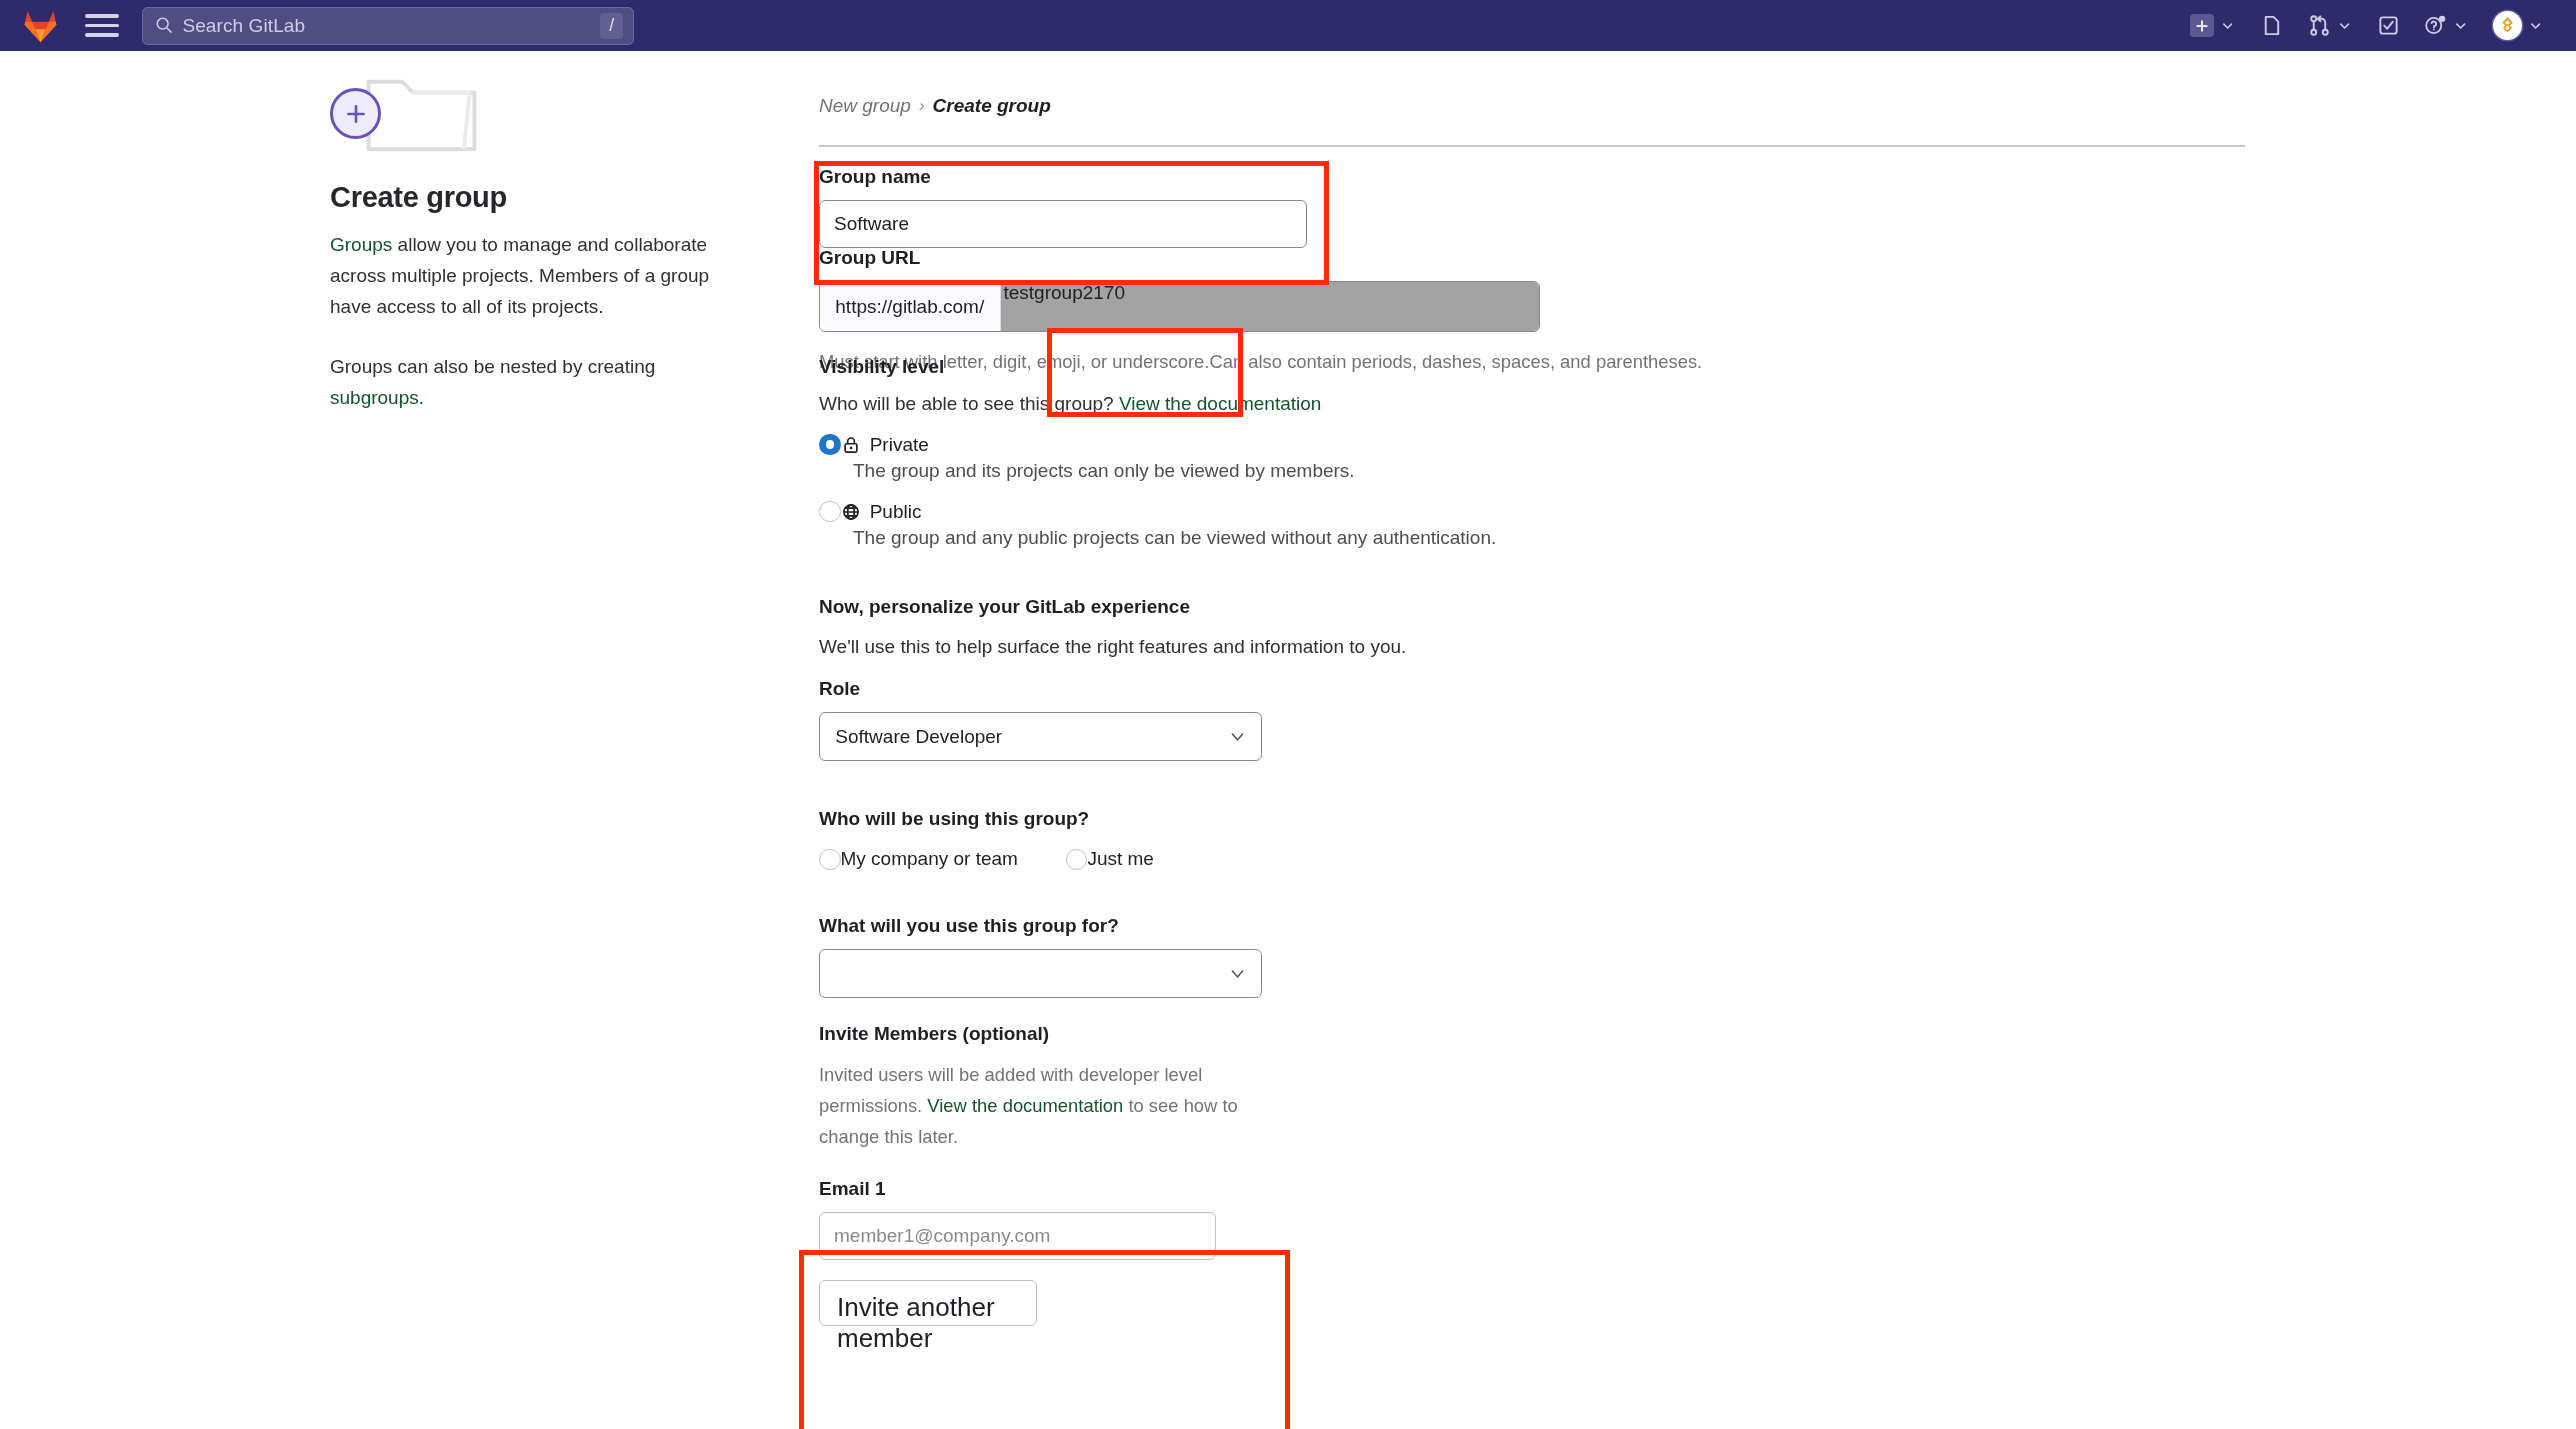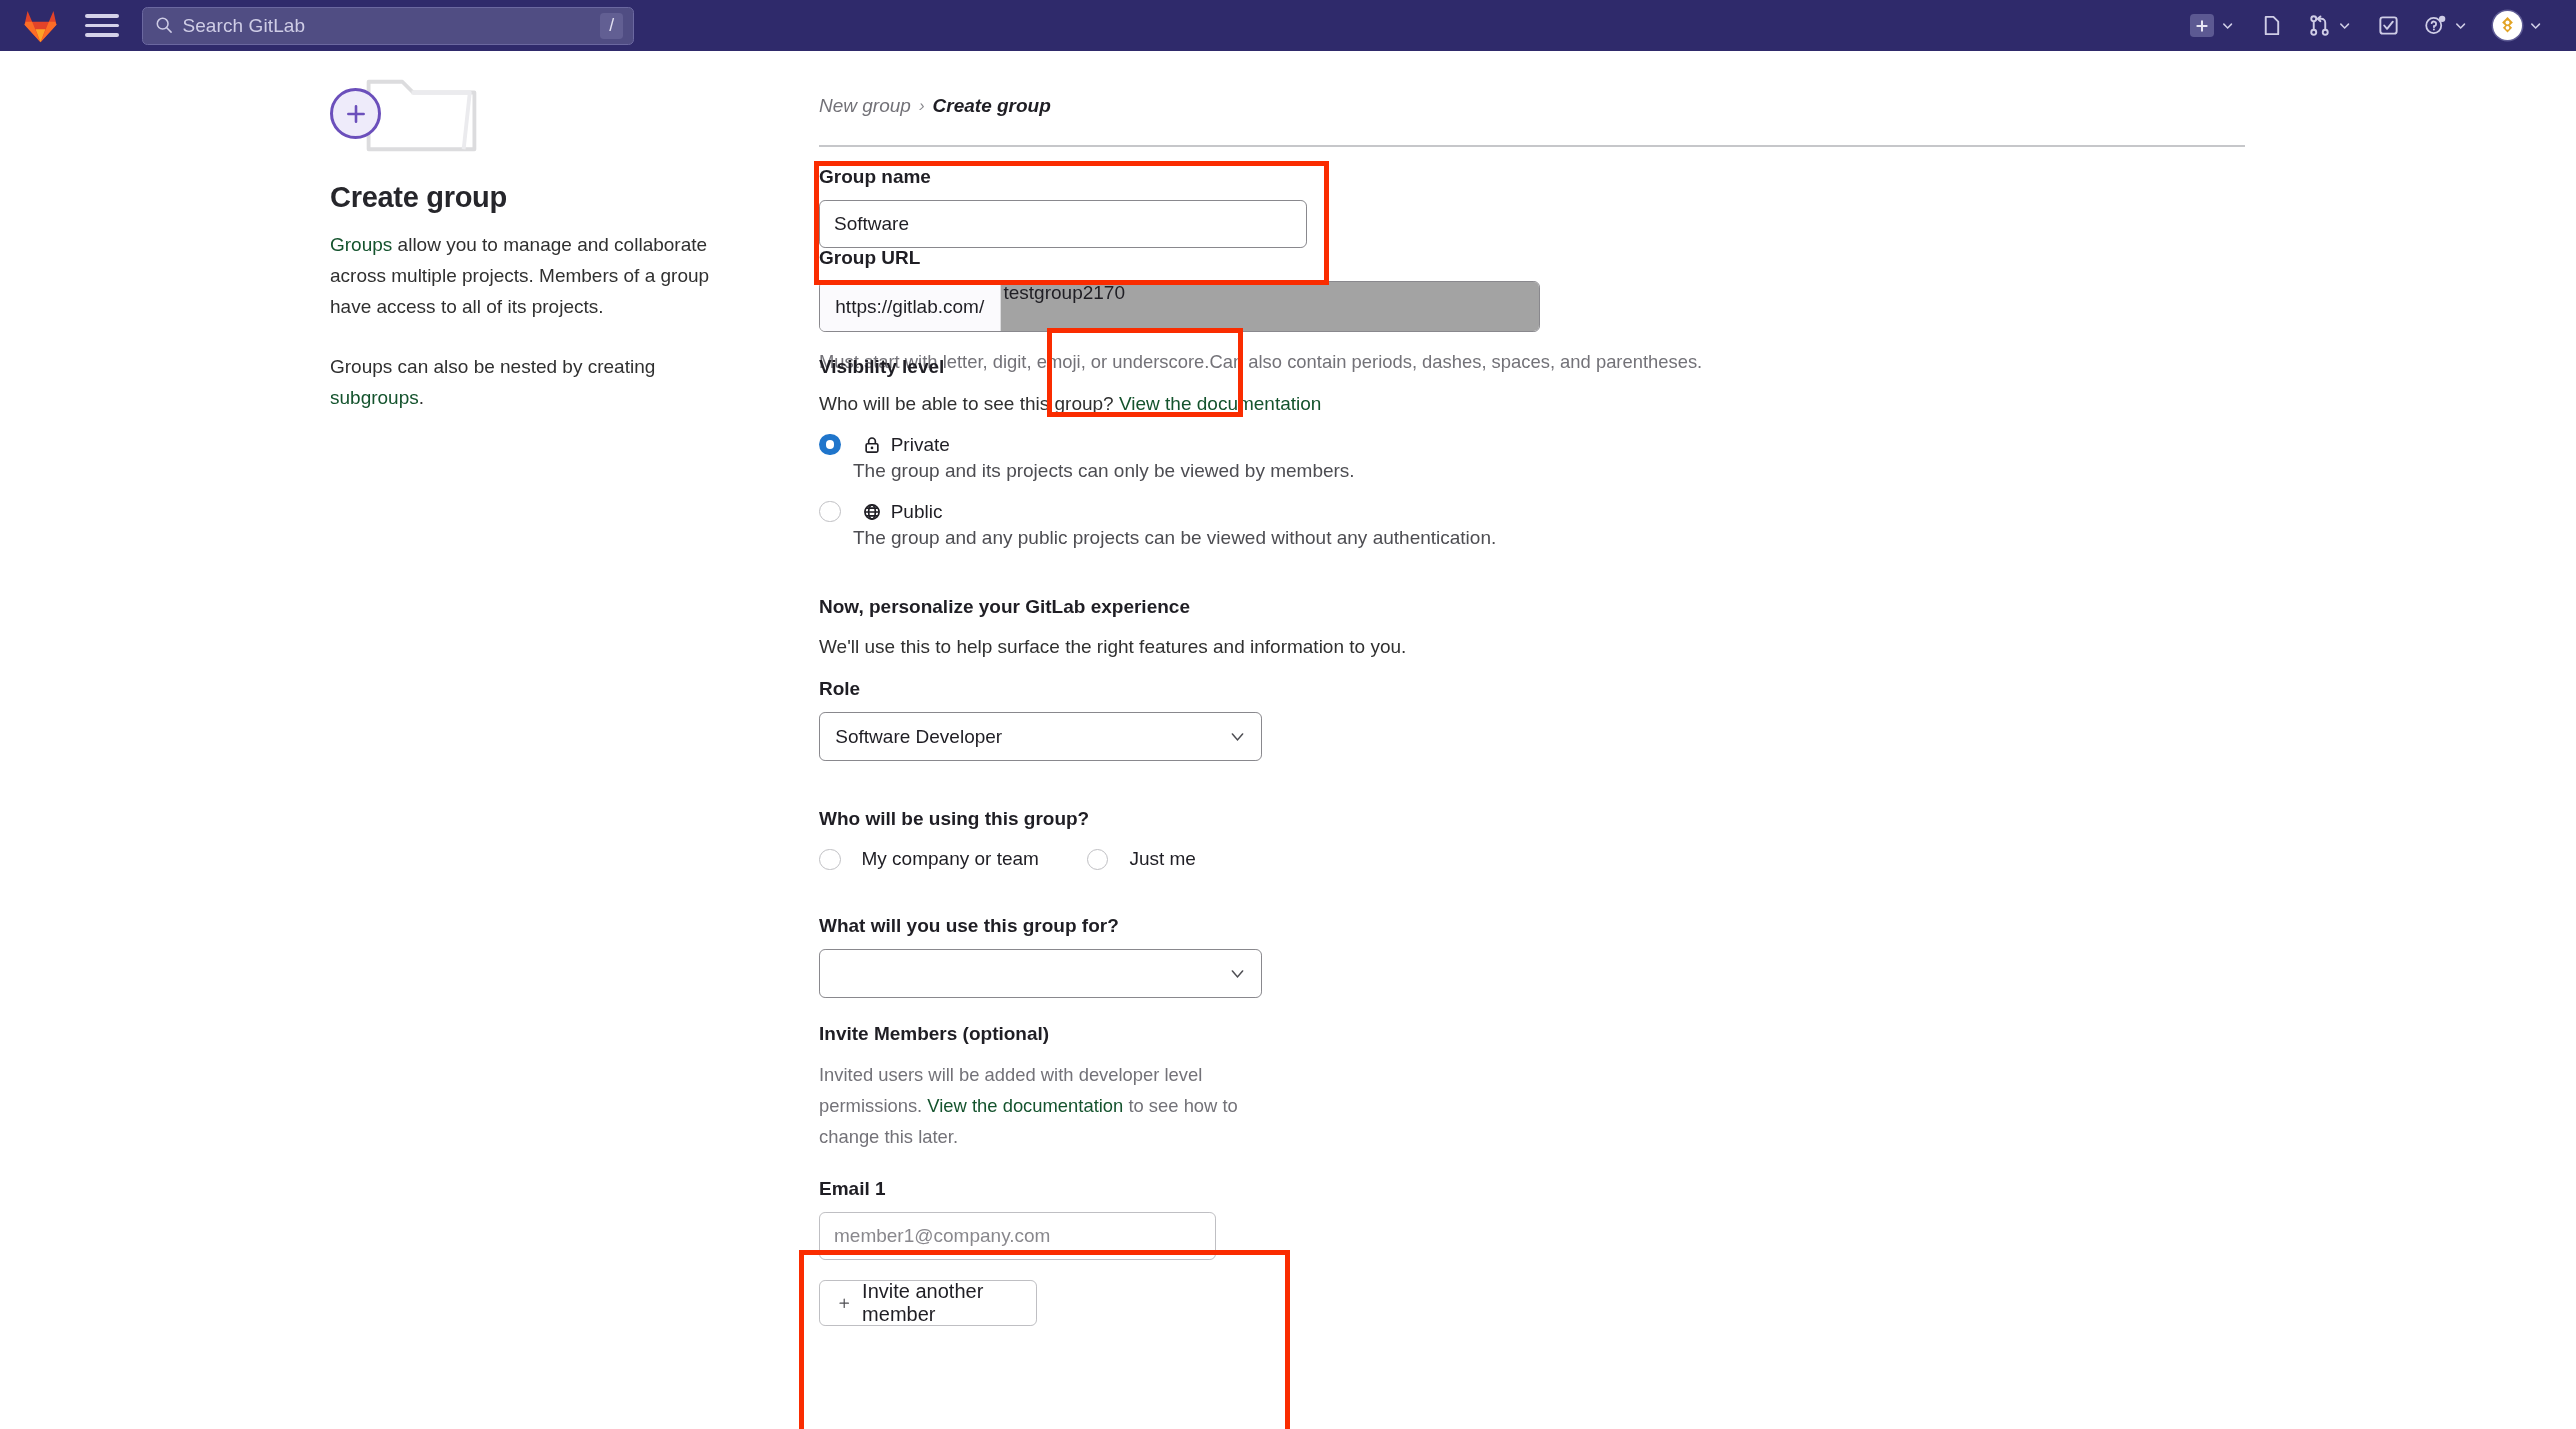--- a/index.html
+++ b/index.html
@@ -104,21 +104,21 @@
     font-size: 19px; color: #1f1e24; white-space: nowrap;
   }
   .url-input {
     flex: 1; display: flex; align-items: flex-start; padding: 0 3px;
     font-size: 19px; color: #1f1e24; background: #a3a3a3;
   }
 
   
   .vis-block { position: absolute; left: 0px; top: 261px; }
   .vis-q { font-size: 19px; color: #303030; margin-top: 15.3px; }
-  .radio-row { display: flex; align-items: center; margin-top: 18.4px; gap: 21px; }
+  .radio-row { display: flex; align-items: center; margin-top: 18.4px; gap: 0; }
   .radio {
     width: 21.5px; height: 21.5px; border-radius: 50%;
     border: 1.5px solid #bfbfc3; background: #fff; flex: none;
     display: flex; align-items: center; justify-content: center;
   }
   .radio.on { border: 0; background: #1f75cb; }
   .radio.on::after { content:''; width: 8.4px; height: 8.4px; border-radius: 50%; background: #fff; }
   .radio-label { font-size: 19px; color: #1f1e24; display:flex; align-items:center; gap: 9.2px; }
   .subdesc { font-size: 19px; color: #4d4d52; margin-top: 4.6px; margin-left: 34px; }
 
@@ -137,21 +137,21 @@
   .role-block { position: absolute; left: 0px; top: 583px; }
   .who-block { position: absolute; left: 0px; top: 713px; }
   .use-block { position: absolute; left: 0px; top: 820px; }
   .inv-block { position: absolute; left: 0px; top: 928px; }
   .inv-sub { font-size: 18.4px; color: #737278; line-height: 31px; margin-top: 14px; width: 437px; }
   .email-block { position: absolute; left: 0px; top: 1083px; }
   .invite-btn {
     margin-top: 20px; width: 218px; height: 46px;
     border: 1.5px solid #bfbfc3; border-radius: 6.1px; background: #fff;
     display: flex; align-items: center; gap: 10.7px; padding: 0 17px;
-    font-size: 20px; color: #1f1e24; cursor: pointer;
+    font-size: 26px; color: #1f1e24; cursor: pointer; flex-direction: column;
   }
   .placeholder { color: #89888d; }
 
   
   .redbox { position: absolute; border: 5.4px solid #fa2c00; pointer-events: none; }
 </style>
 </head>
 <body>
 
 <div class="topbar">

